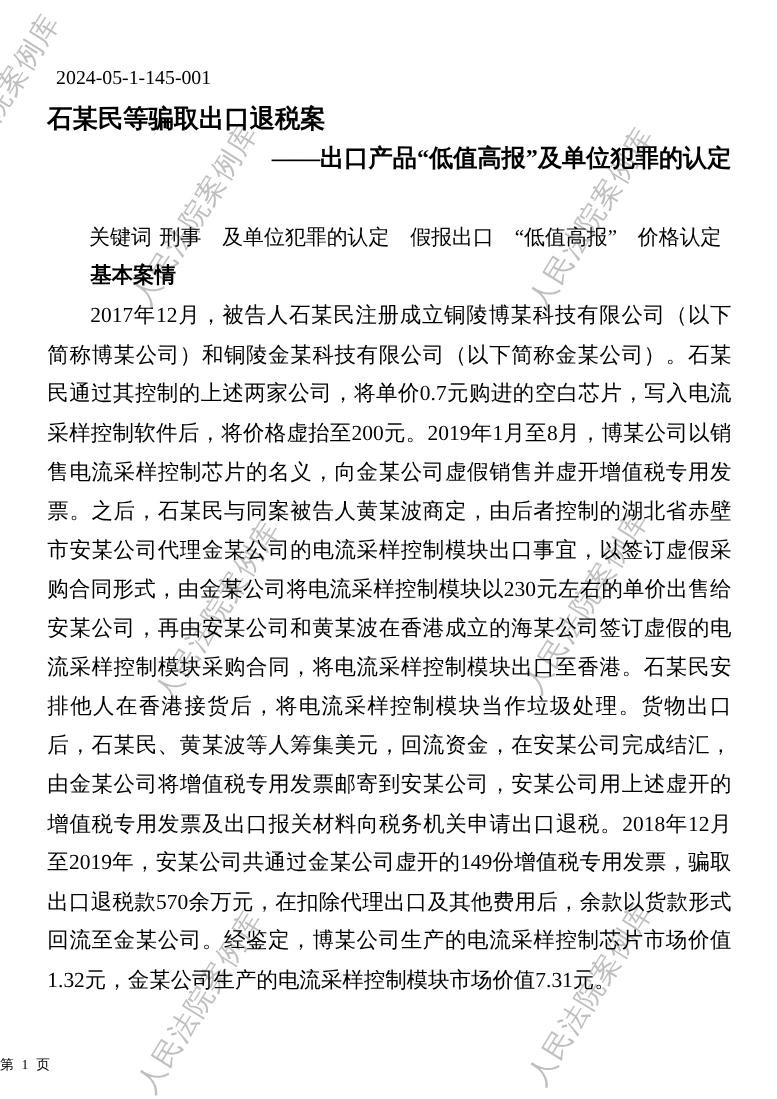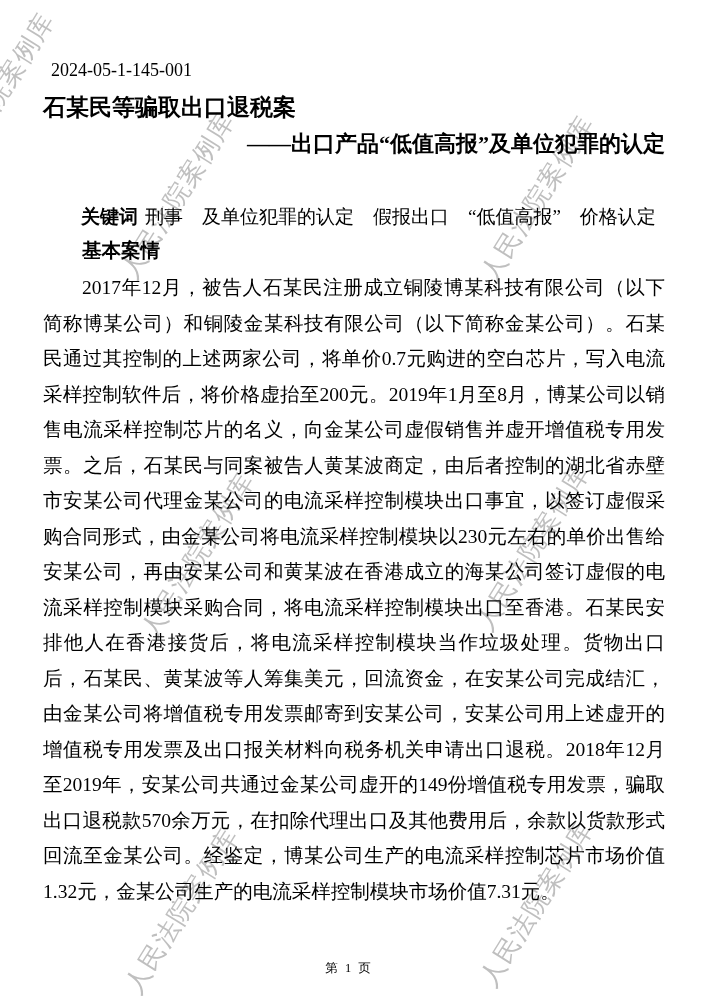--- a/index.html
+++ b/index.html
@@ -57,21 +57,21 @@
     font-weight: bold;
     font-family: "Liberation Serif", serif;
   }
   .keywords {
     margin: 48px 0 0;
     font-size: 19px;
     line-height: 26px;
     text-indent: 2em;
   }
   .kw-label {
-    font-weight: bold;
+    font-weight: normal;
     font-family: "Liberation Sans", sans-serif;
   }
   .kw-text {
     margin-left: 7px;
     font-family: "Liberation Serif", serif;
   }
   .section-heading {
     margin: 7px 0 0;
     font-size: 19.5px;
     line-height: 26px;
@@ -86,21 +86,20 @@
     text-align: justify;
     text-justify: inter-ideograph;
     text-indent: 2em;
     font-family: "Liberation Serif", serif;
   }
   .body-para + .body-para { margin-top: 0; }
   .page-footer {
     position: absolute;
     left: 0; right: 8px;
     top: 960px;
-    text-align: center;
     font-size: 12.5px;
     letter-spacing: 2px;
     font-family: "Liberation Serif", serif;
     z-index: 1;
   }
 </style>
 </head>
 <body>
 
 <div class="page">

